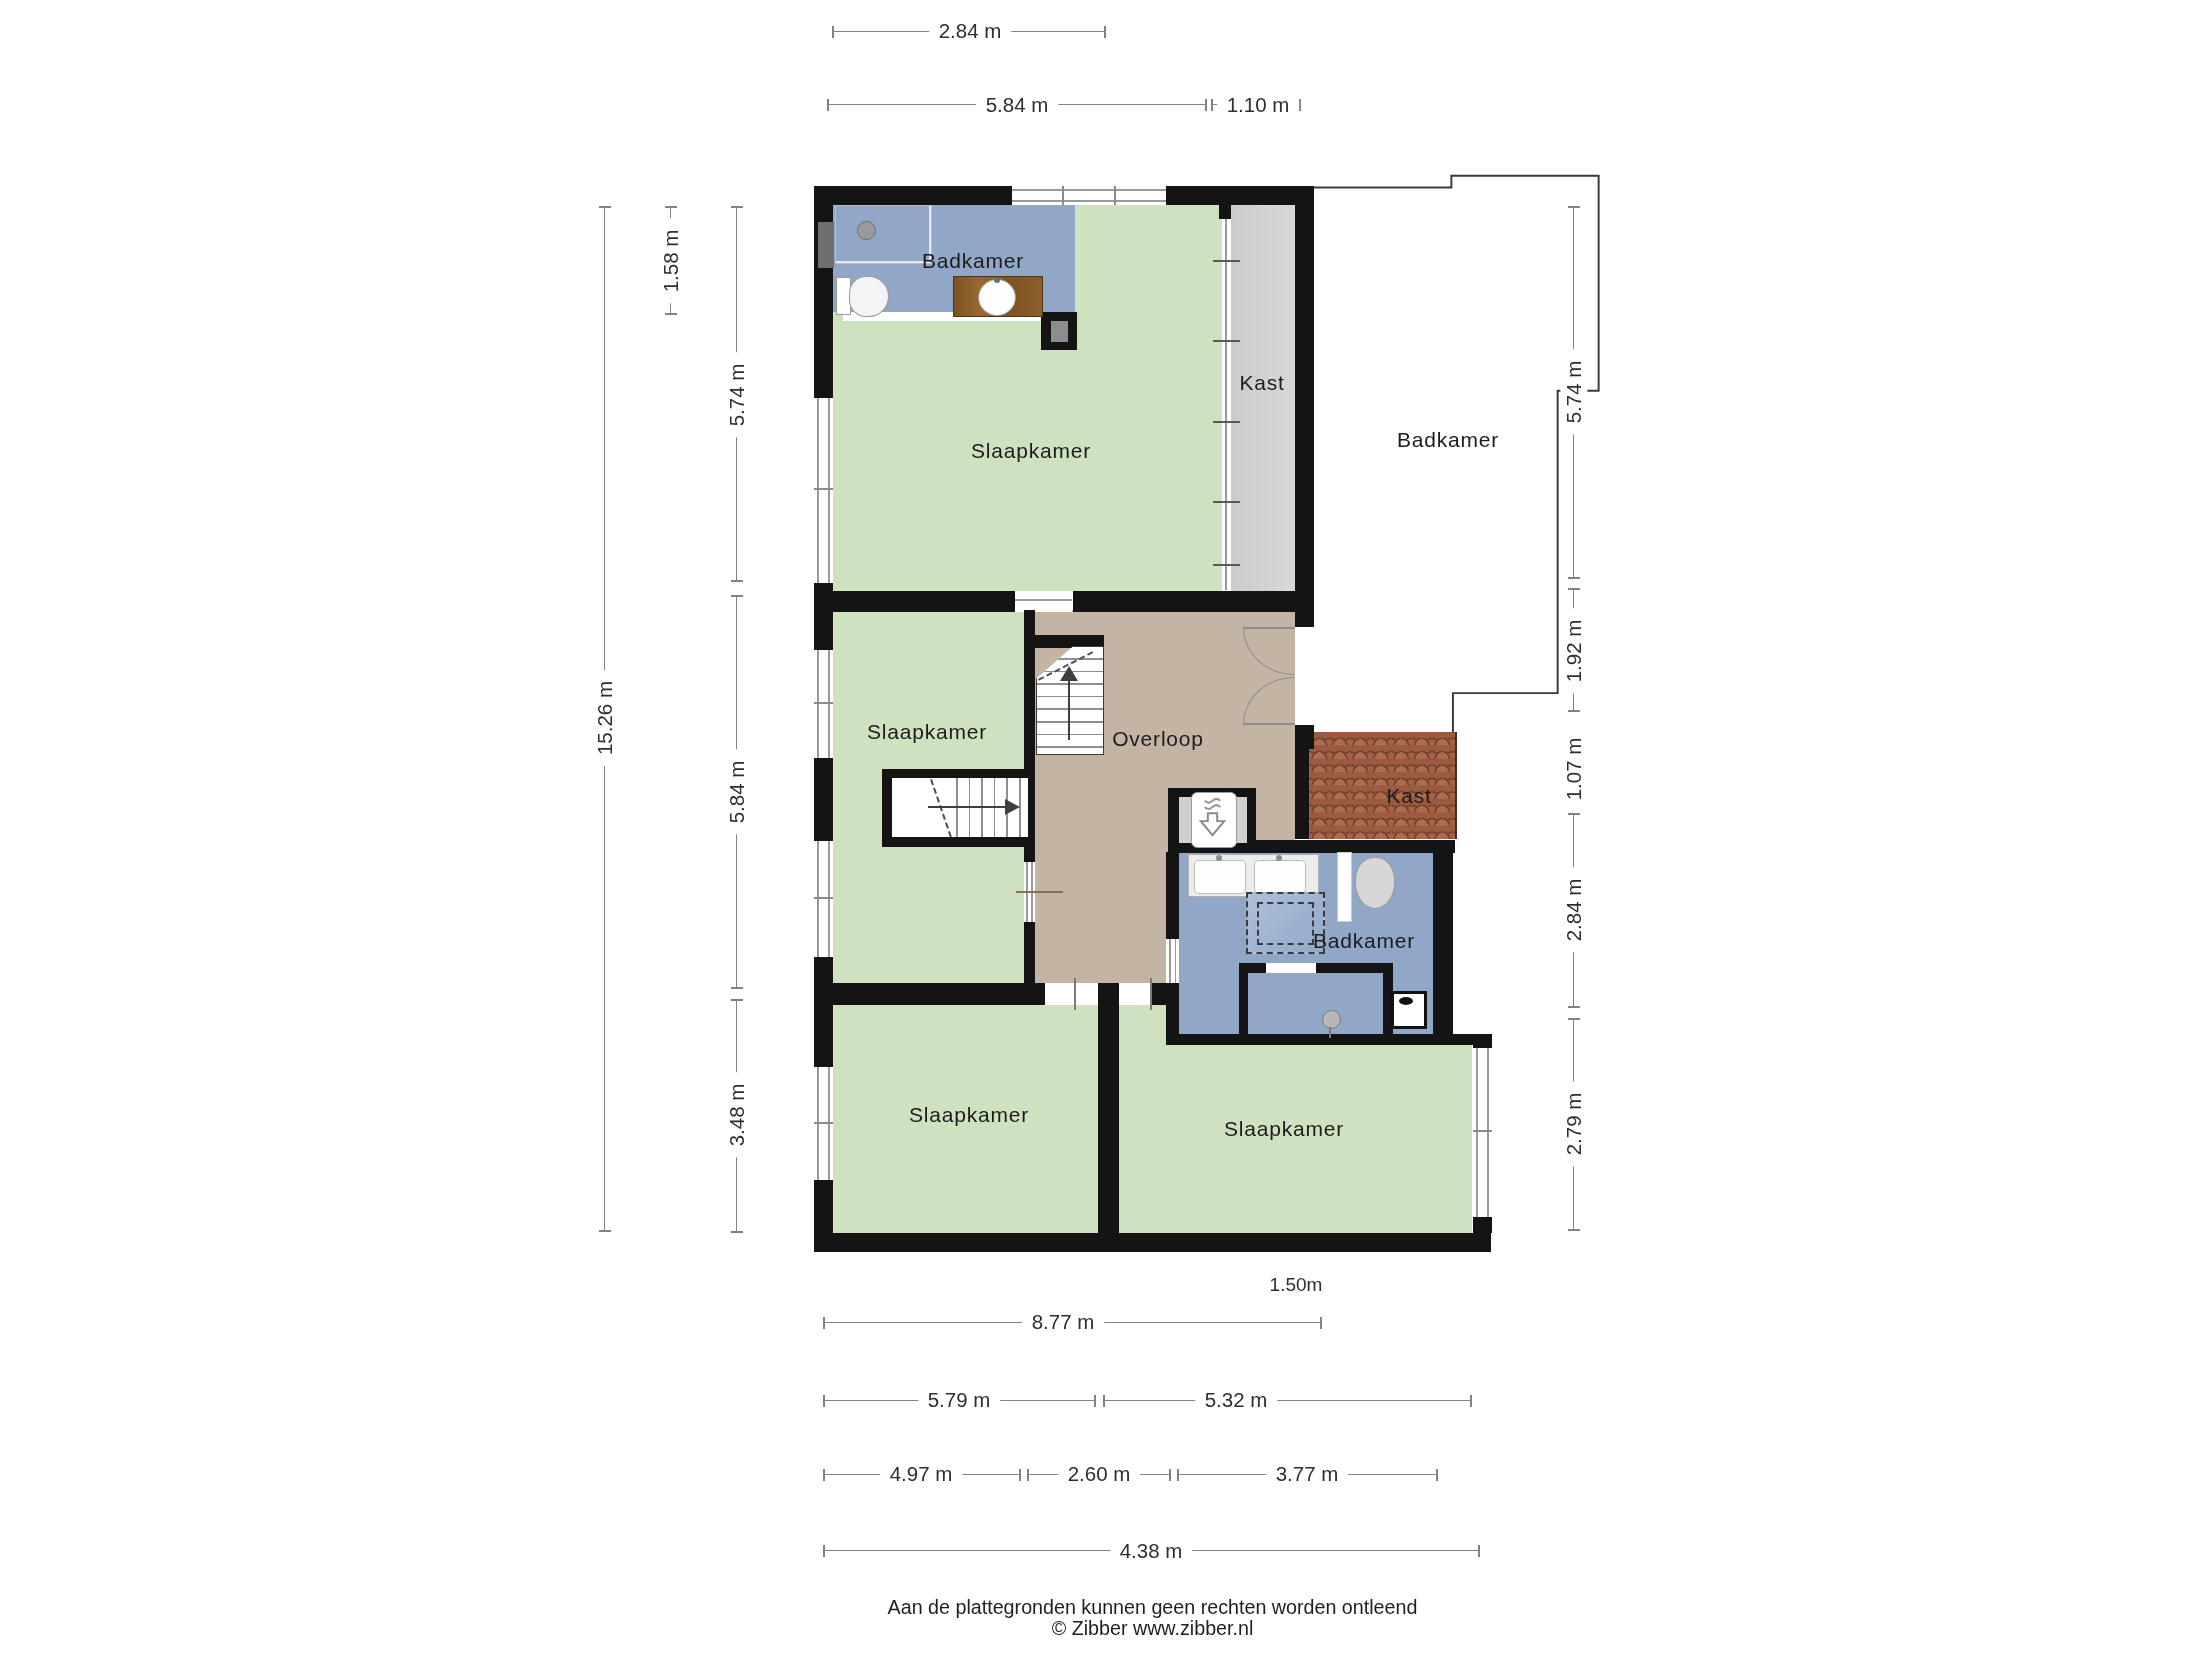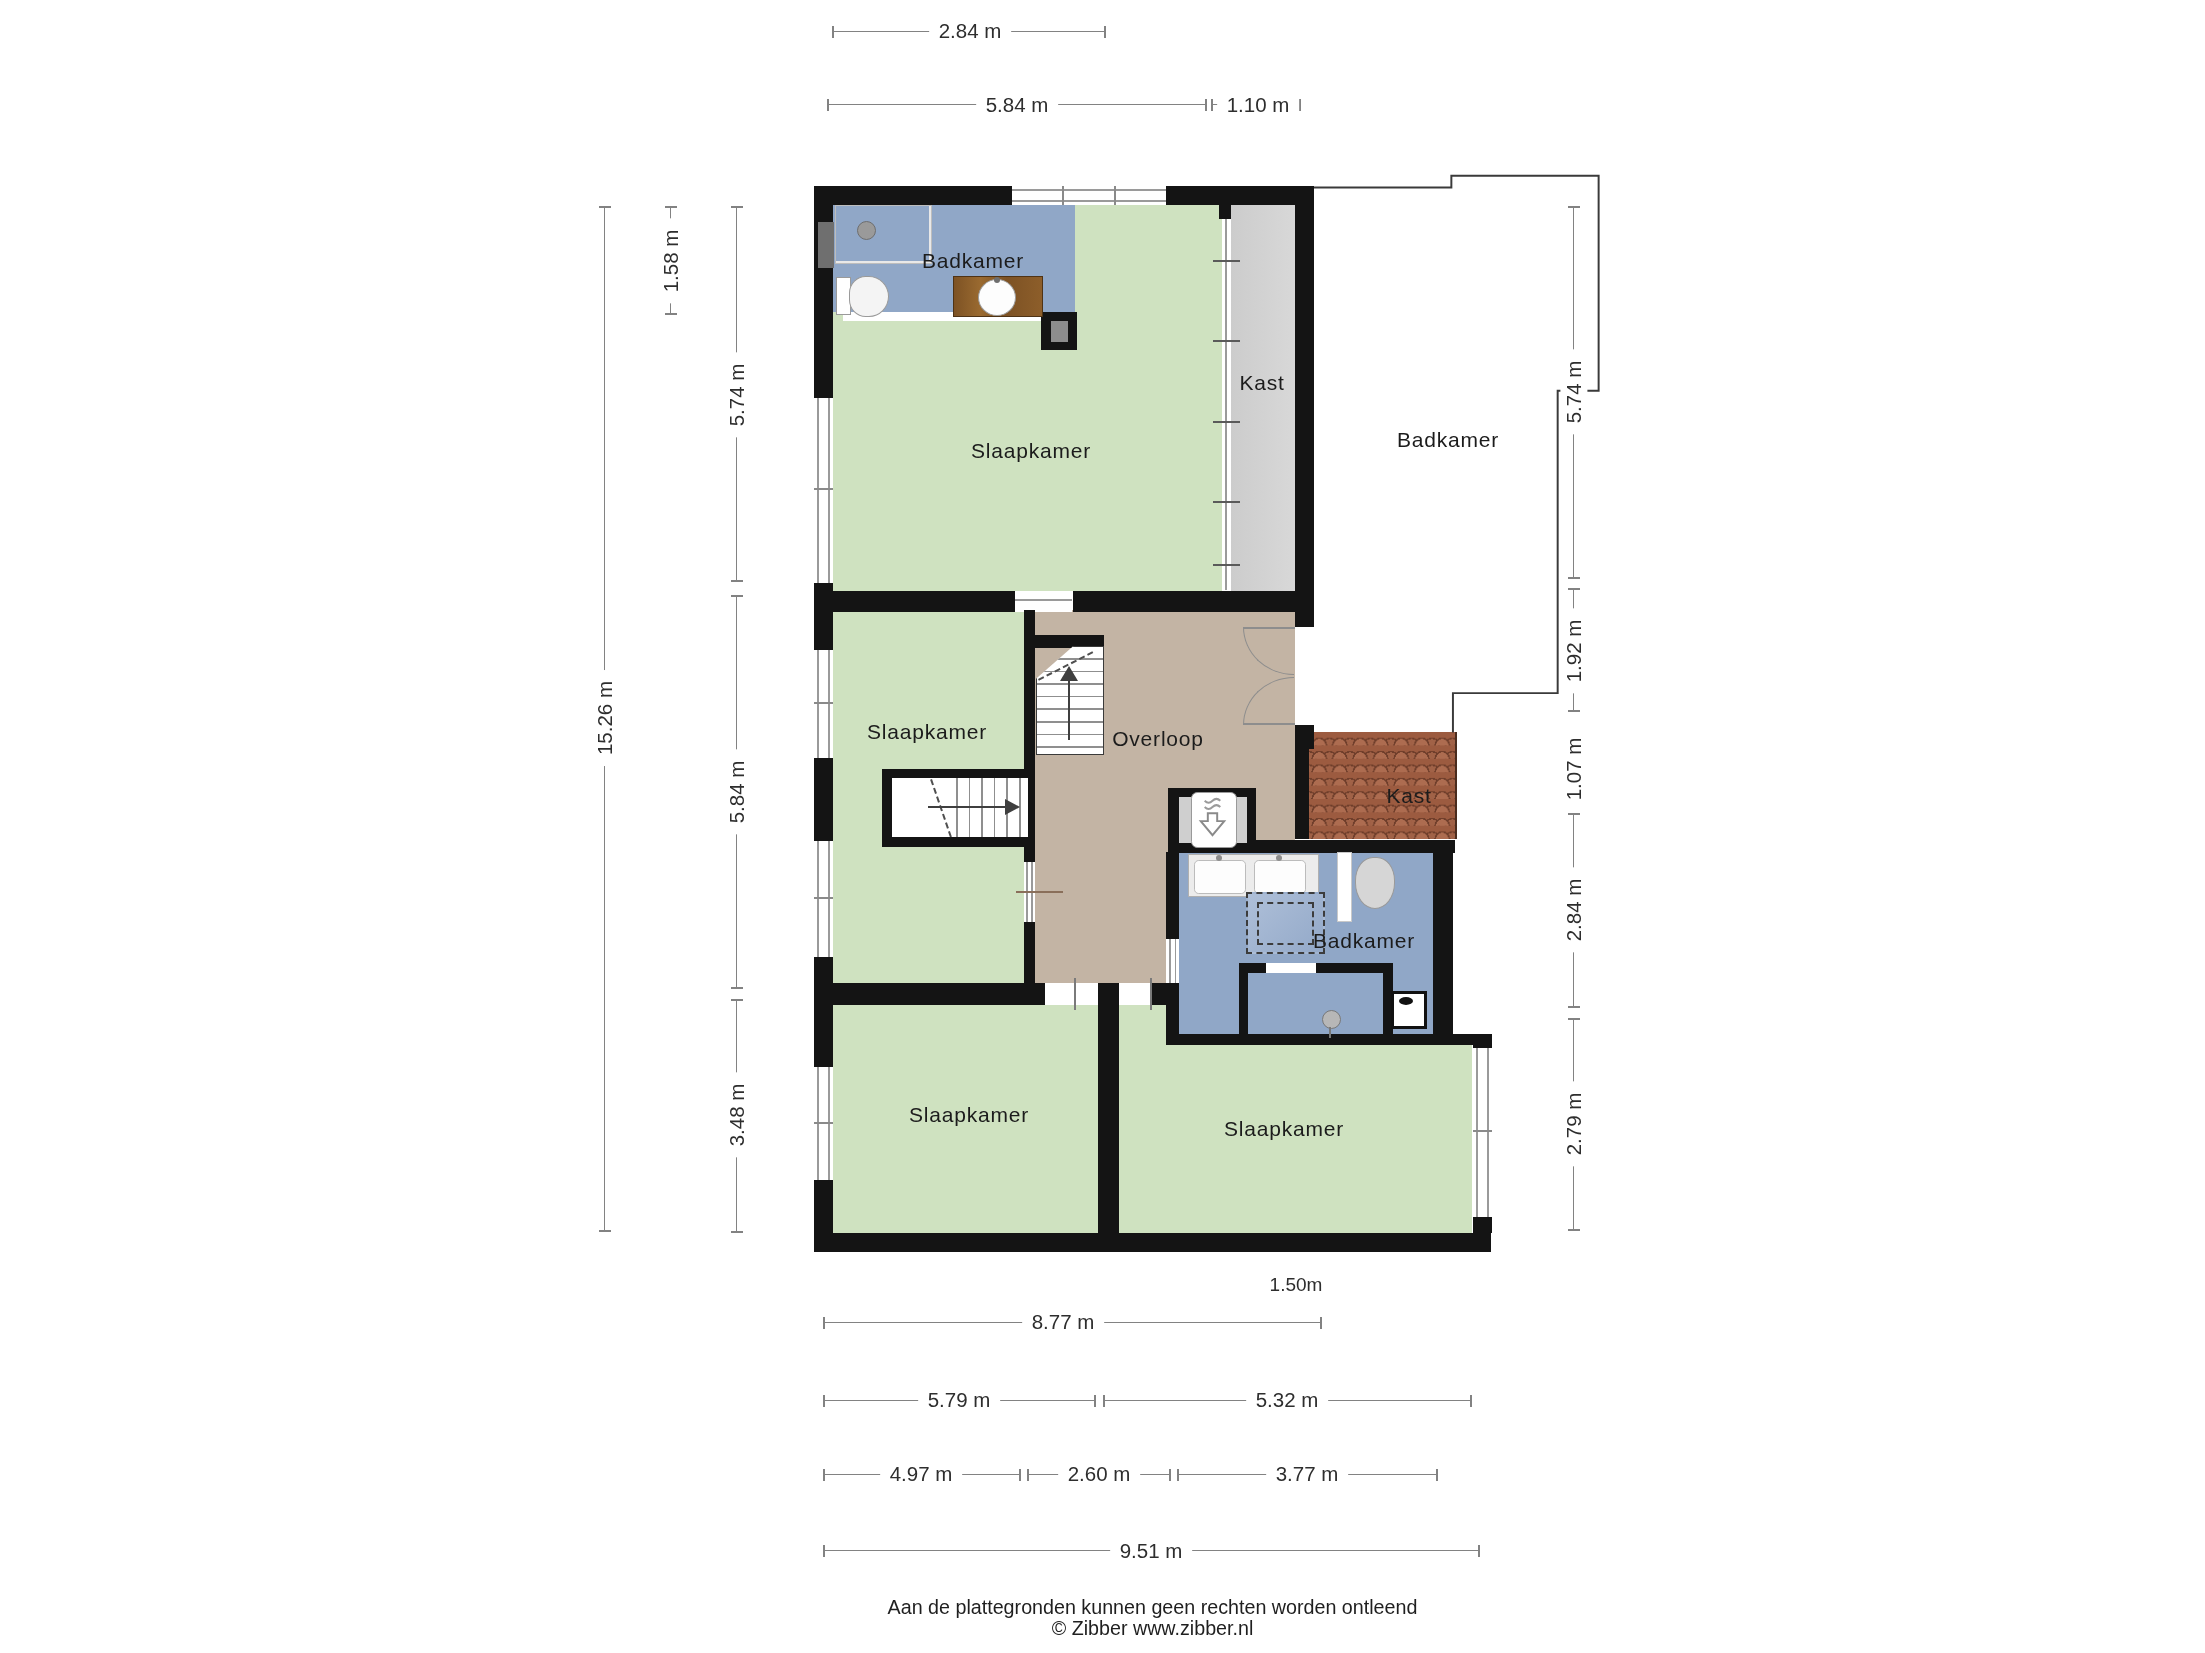--- a/index.html
+++ b/index.html
@@ -238,28 +238,28 @@
     <div class="dlabv" style="left:1574px;top:1124px;">2.79 m</div>
   </div>
 
   <div>
     <div class="dlab" style="left:1296px;top:1285px;font-size:19px;">1.50m</div>
     <div class="dimh" style="left:823px;top:1322px;width:499px;"></div>
     <div class="dlab" style="left:1063px;top:1322px;">8.77 m</div>
     <div class="dimh" style="left:823px;top:1400px;width:273px;"></div>
     <div class="dlab" style="left:959px;top:1400px;">5.79 m</div>
     <div class="dimh" style="left:1103px;top:1400px;width:369px;"></div>
-    <div class="dlab" style="left:1287px;top:1400px;">5.32 m</div>
+    <div class="dlab" style="left:1236px;top:1400px;">5.32 m</div>
     <div class="dimh" style="left:823px;top:1474px;width:198px;"></div>
     <div class="dlab" style="left:921px;top:1474px;">4.97 m</div>
     <div class="dimh" style="left:1027px;top:1474px;width:144px;"></div>
     <div class="dlab" style="left:1099px;top:1474px;">2.60 m</div>
     <div class="dimh" style="left:1177px;top:1474px;width:261px;"></div>
     <div class="dlab" style="left:1307px;top:1474px;">3.77 m</div>
     <div class="dimh" style="left:823px;top:1550px;width:657px;"></div>
-    <div class="dlab" style="left:1151px;top:1551px;">9.51 m</div>
+    <div class="dlab" style="left:1151px;top:1551px;">4.38 m</div>
   </div>
 
   <div class="footer" style="top:1596px;left:50px;width:2205px;">Aan de plattegronden kunnen geen rechten worden ontleend</div>
   <div class="footer" style="top:1617px;left:50px;width:2205px;">© Zibber www.zibber.nl</div>
 
 </div>
 
 
 </body></html>

